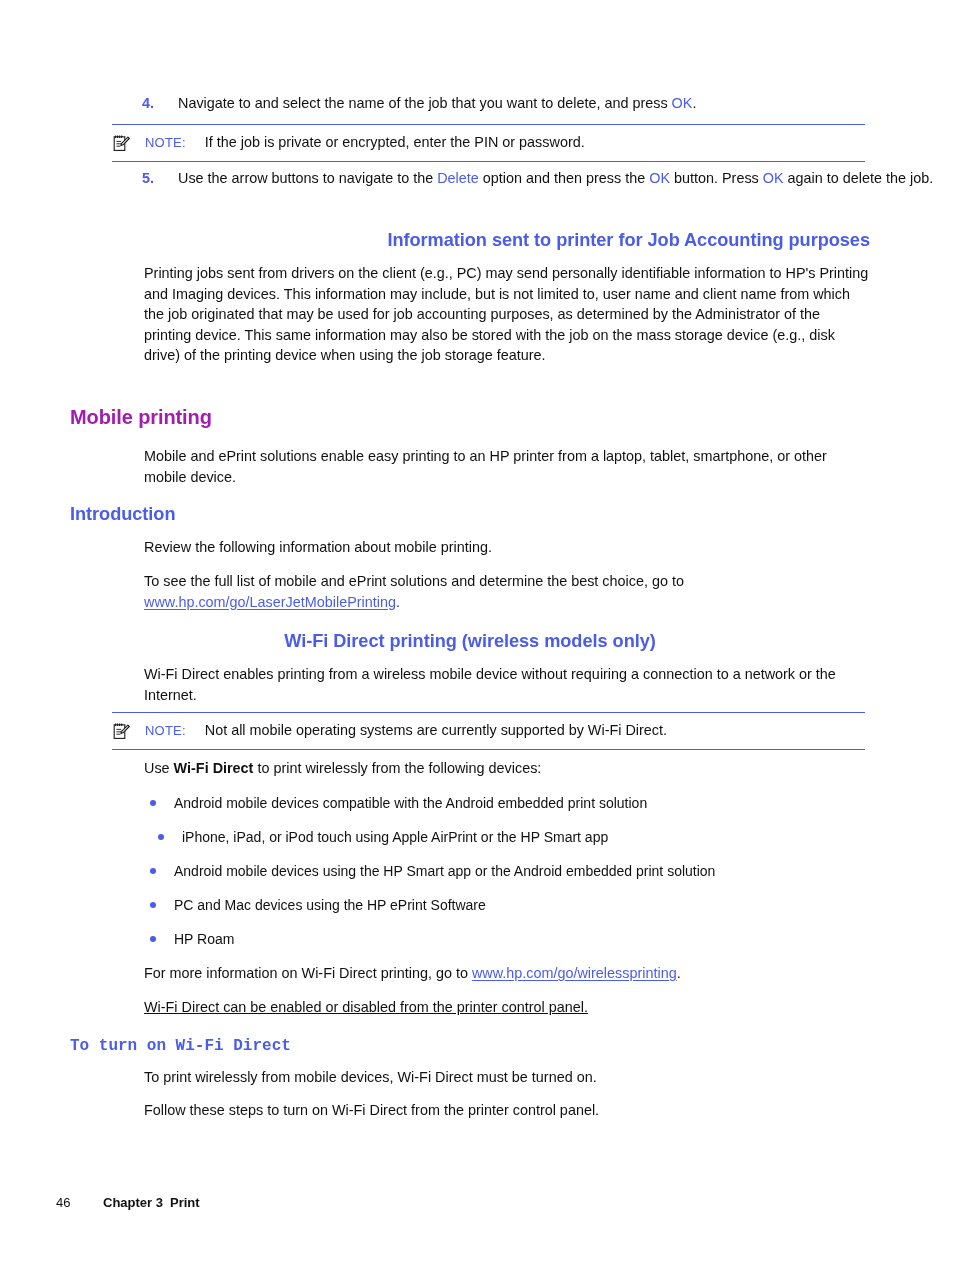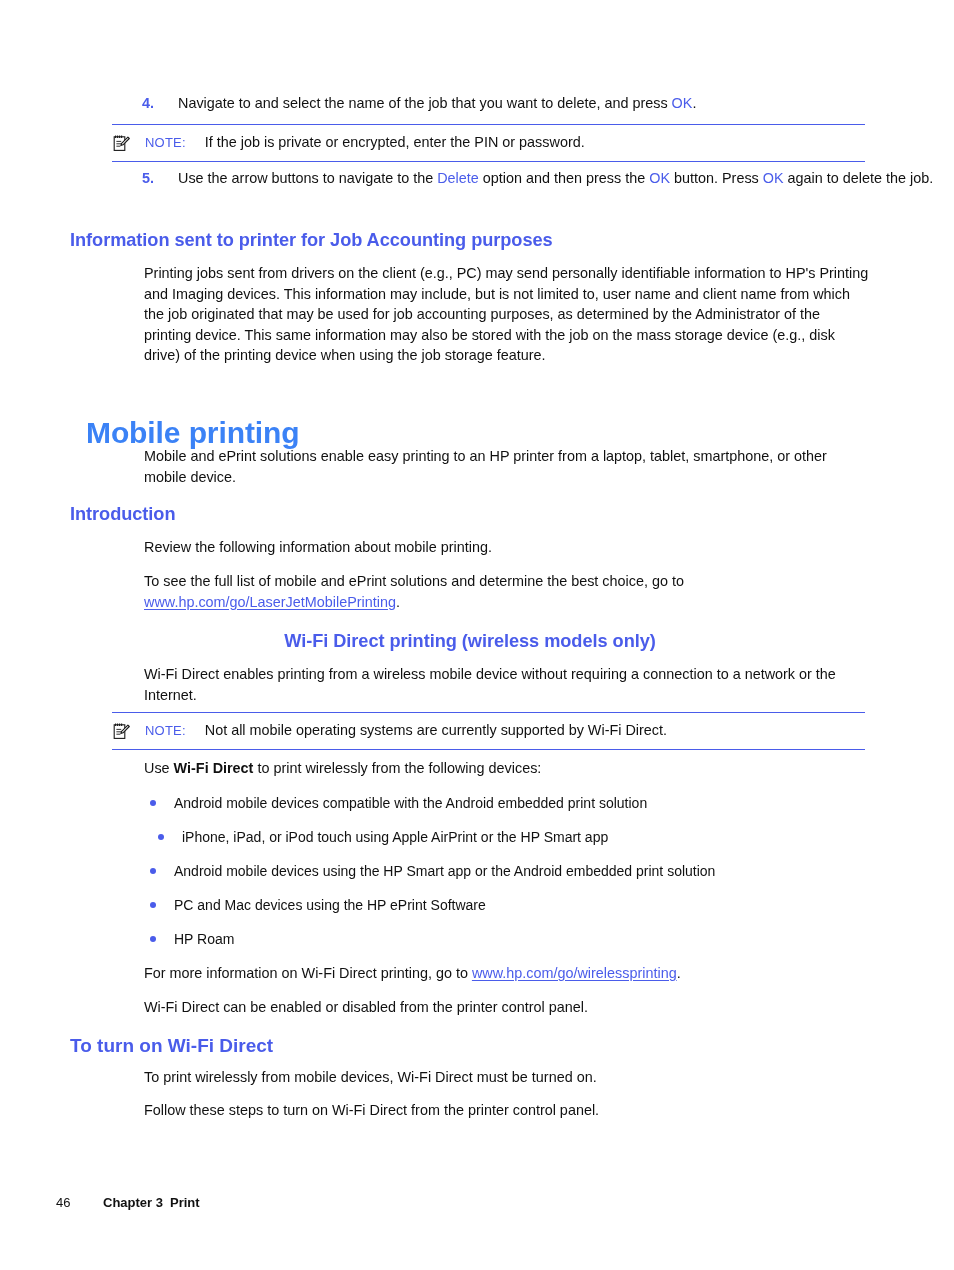--- a/index.html
+++ b/index.html
@@ -47,41 +47,42 @@
     line-height: 20.5px;
   }
   .step .step-text {
     font-size: 14.4px;
     line-height: 20.5px;
     color: #111111;
   }
 
   
   h1.h1 {
-    font-size: 30px;
+    font-size: 20px;
     line-height: 30px;
     font-weight: 700;
-    color: #3b82f6;
-    margin: 16px;
+    color: #a21caf;
+    margin: 0;
     letter-spacing: -0.1px;
   }
   h2.h2 {
     font-size: 18.2px;
     line-height: 23px;
     font-weight: 700;
     color: #4a5cea;
     margin: 0;
     letter-spacing: -0.05px;
   }
   h3.h3 {
-    font-size: 19px;
+    font-size: 16px;
     line-height: 20px;
     font-weight: 700;
     color: #4a5cea;
     margin: 0;
+    font-family: Liberation Mono, monospace;
   }
 
   
   .note {
     position: relative;
   }
   .note-rule {
     border-top: 1.6px solid #4a5cea;
     border-bottom: 1.6px solid #4a5cea;
     padding: 7px 0 7px 0;
@@ -185,21 +186,21 @@
         <span class="note-body">If the job is private or encrypted, enter the PIN or password.</span>
       </div>
     </div>
   </div>
 
   <div class="step" style="position:absolute; left:112px; top:168px; width:760px;">
     <span class="num">5.</span>
     <span class="step-text"><span>Use the arrow buttons to navigate to the </span><span class="inline-blue">Delete</span><span> option and then press the </span><span class="inline-blue">OK</span><span> button. Press </span><span class="inline-blue">OK</span><span> again to delete the job.</span></span>
   </div>
 
-  <h2 class="h2" style="position:absolute; left:70px; top:229px; width:800px;">Information sent to printer for Job Accounting purposes</h2>
+  <h2 class="h2" style="position:absolute; left:70px; top:229px; width:800px;text-align:right;">Information sent to printer for Job Accounting purposes</h2>
 
   <p class="body-text" style="position:absolute; left:144px; top:263px; width:725px;">Printing jobs sent from drivers on the client (e.g., PC) may send personally identifiable information to HP's Printing and Imaging devices. This information may include, but is not limited to, user name and client name from which the job originated that may be used for job accounting purposes, as determined by the Administrator of the printing device. This same information may also be stored with the job on the mass storage device (e.g., disk drive) of the printing device when using the job storage feature.</p>
 
   <h1 class="h1" style="position:absolute; left:70px; top:402px; width:800px;">Mobile printing</h1>
 
   <p class="body-text" style="position:absolute; left:144px; top:446px; width:712px;">Mobile and ePrint solutions enable easy printing to an HP printer from a laptop, tablet, smartphone, or other mobile device.</p>
 
   <h2 class="h2" style="position:absolute; left:70px; top:503px; width:800px;">Introduction</h2>
 
   <p class="body-text" style="position:absolute; left:144px; top:537px; width:725px;">Review the following information about mobile printing.</p>
@@ -250,21 +251,21 @@
     <span class="dot"></span>
     <span>PC and Mac devices using the HP ePrint Software</span>
   </div>
   <div class="bullet" style="position:absolute; left:112px; top:929px; width:760px;">
     <span class="dot"></span>
     <span>HP Roam</span>
   </div>
 
   <p class="body-text" style="position:absolute; left:144px; top:963px; width:725px;"><span>For more information on Wi-Fi Direct printing, go to </span><a class="link" href="#">www.hp.com/go/wirelessprinting</a><span>.</span></p>
 
-  <p class="body-text" style="position:absolute; left:144px; top:997px; width:725px;">Wi-Fi Direct can be enabled or disabled from the printer control panel.</p>
+  <p class="body-text" style="position:absolute; left:144px; top:997px; width:725px;text-decoration:underline;">Wi-Fi Direct can be enabled or disabled from the printer control panel.</p>
 
   <h3 class="h3" style="position:absolute; left:70px; top:1036px; width:800px;">To turn on Wi-Fi Direct</h3>
 
   <p class="body-text" style="position:absolute; left:144px; top:1067px; width:725px;">To print wirelessly from mobile devices, Wi-Fi Direct must be turned on.</p>
 
   <p class="body-text" style="position:absolute; left:144px; top:1100px; width:725px;">Follow these steps to turn on Wi-Fi Direct from the printer control panel.</p>
 
   <div class="footer">
     <span class="pg">46</span>
     <span class="chap">Chapter 3</span>

